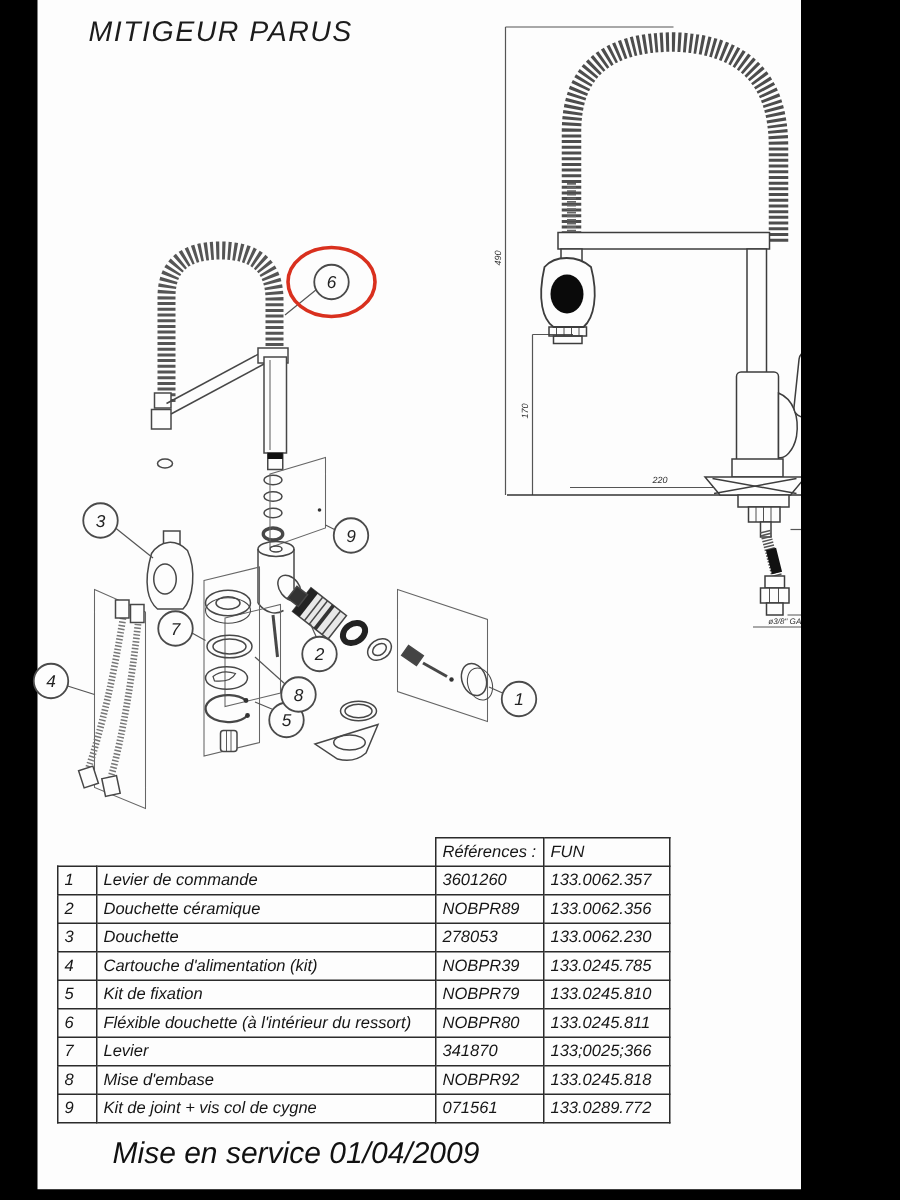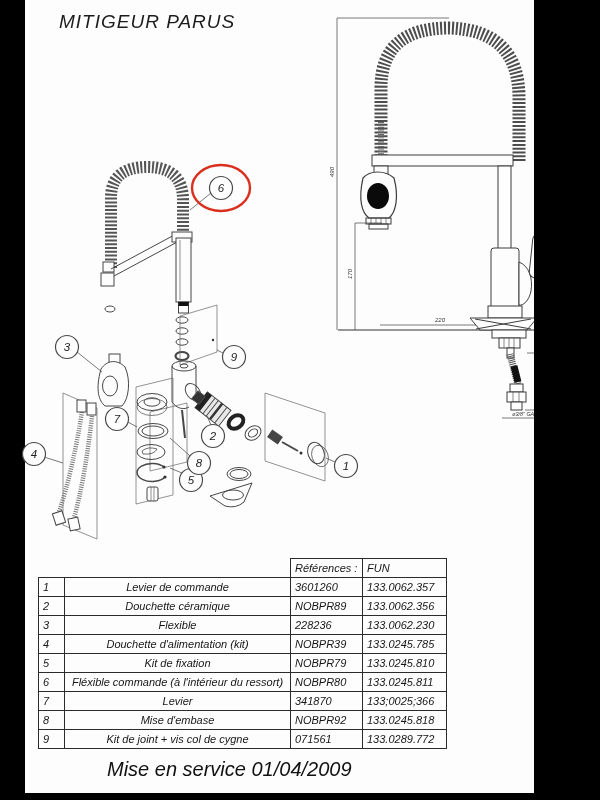--- a/index.html
+++ b/index.html
@@ -1,28 +1,28 @@
 <!DOCTYPE html>
 <html><head>
 <meta charset="utf-8">
 <style>
   html,body{margin:0;padding:0;}
   body{background:#000;font-family:"Liberation Sans", sans-serif;}
   .screen{position:relative;width:534px;height:800px;background:#000;overflow:hidden;font-style:italic;}
   .page{position:absolute;left:25px;top:0;width:553px;height:793px;background:#fdfdfd;}
   .abs{position:absolute;}
   .title{left:59px;top:11px;font-size:19px;letter-spacing:1px;color:#1c1c1c;font-weight:400;white-space:nowrap;}
-  .footer-note{left:75px;top:758px;font-size:20px;color:#111;white-space:nowrap;margin-left:32px;}
+  .footer-note{left:75px;top:758px;font-size:20px;color:#111;white-space:nowrap;}
   svg{overflow:visible;display:block;}
   
   table.parts{position:absolute;left:38px;top:558px;border-collapse:collapse;font-size:11px;color:#161616;table-layout:fixed;}
   table.parts td{border:1.3px solid #2b2b2b;height:18px;padding:0 4px;overflow:hidden;white-space:nowrap;}
   table.parts tr.hdr td.blank{border:none;background:transparent;}
   td.c{text-align:left;}
-  td.l{text-align:center;padding-left:9px;}
+  td.l{text-align:left;padding-left:9px;}
   .col-num{width:26px;} .col-desc{width:226px;} .col-ref{width:72px;} .col-fun{width:84px;}
 </style>
 </head>
 <body>
 
 <div class="screen">
   <div class="page"></div>
 
   <div class="abs title">MITIGEUR PARUS</div>
 
@@ -255,39 +255,39 @@
           <td class="c">133.0062.357</td>
         </tr>
     <tr>
           <td class="c">2</td>
           <td class="l">Douchette céramique</td>
           <td class="c">NOBPR89</td>
           <td class="c">133.0062.356</td>
         </tr>
     <tr>
           <td class="c">3</td>
-          <td class="l">Flexible</td>
-          <td class="c">228236</td>
+          <td class="l">Douchette</td>
+          <td class="c">278053</td>
           <td class="c">133.0062.230</td>
         </tr>
     <tr>
           <td class="c">4</td>
-          <td class="l">Douchette d'alimentation (kit)</td>
+          <td class="l">Cartouche d'alimentation (kit)</td>
           <td class="c">NOBPR39</td>
           <td class="c">133.0245.785</td>
         </tr>
     <tr>
           <td class="c">5</td>
           <td class="l">Kit de fixation</td>
           <td class="c">NOBPR79</td>
           <td class="c">133.0245.810</td>
         </tr>
     <tr>
           <td class="c">6</td>
-          <td class="l">Fléxible commande (à l'intérieur du ressort)</td>
+          <td class="l">Fléxible douchette (à l'intérieur du ressort)</td>
           <td class="c">NOBPR80</td>
           <td class="c">133.0245.811</td>
         </tr>
     <tr>
           <td class="c">7</td>
           <td class="l">Levier</td>
           <td class="c">341870</td>
           <td class="c">133;0025;366</td>
         </tr>
     <tr>

